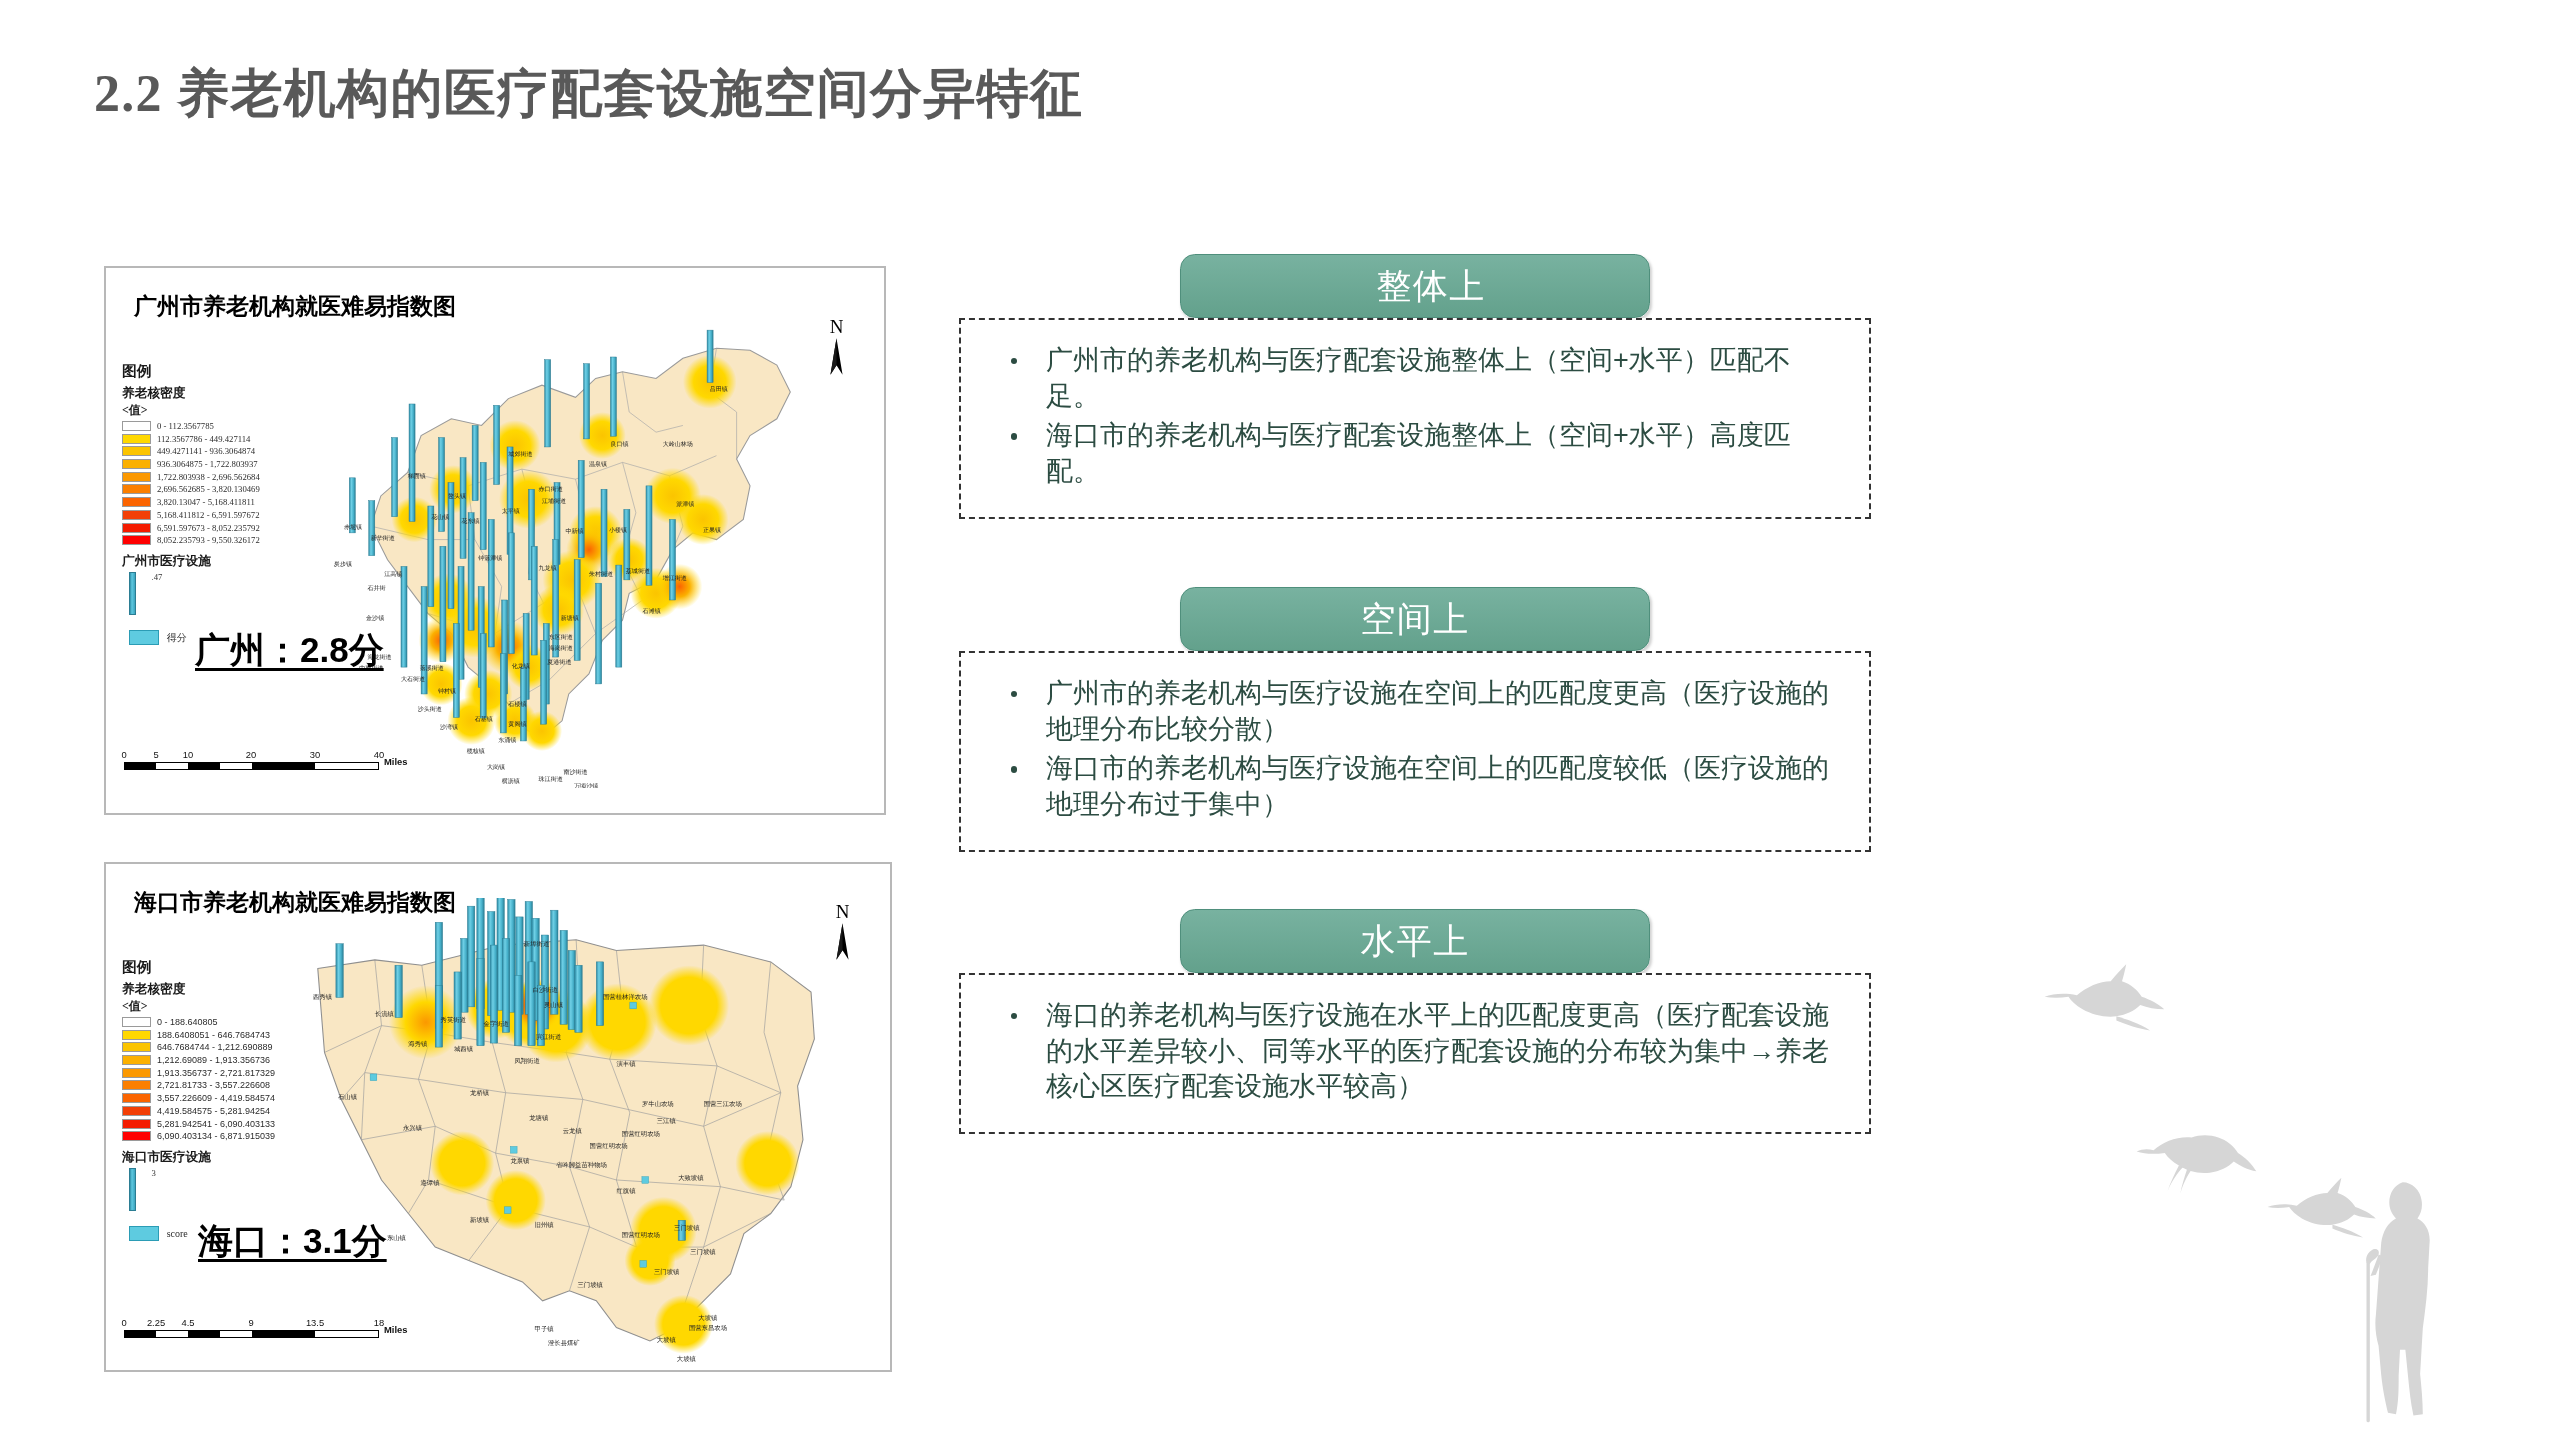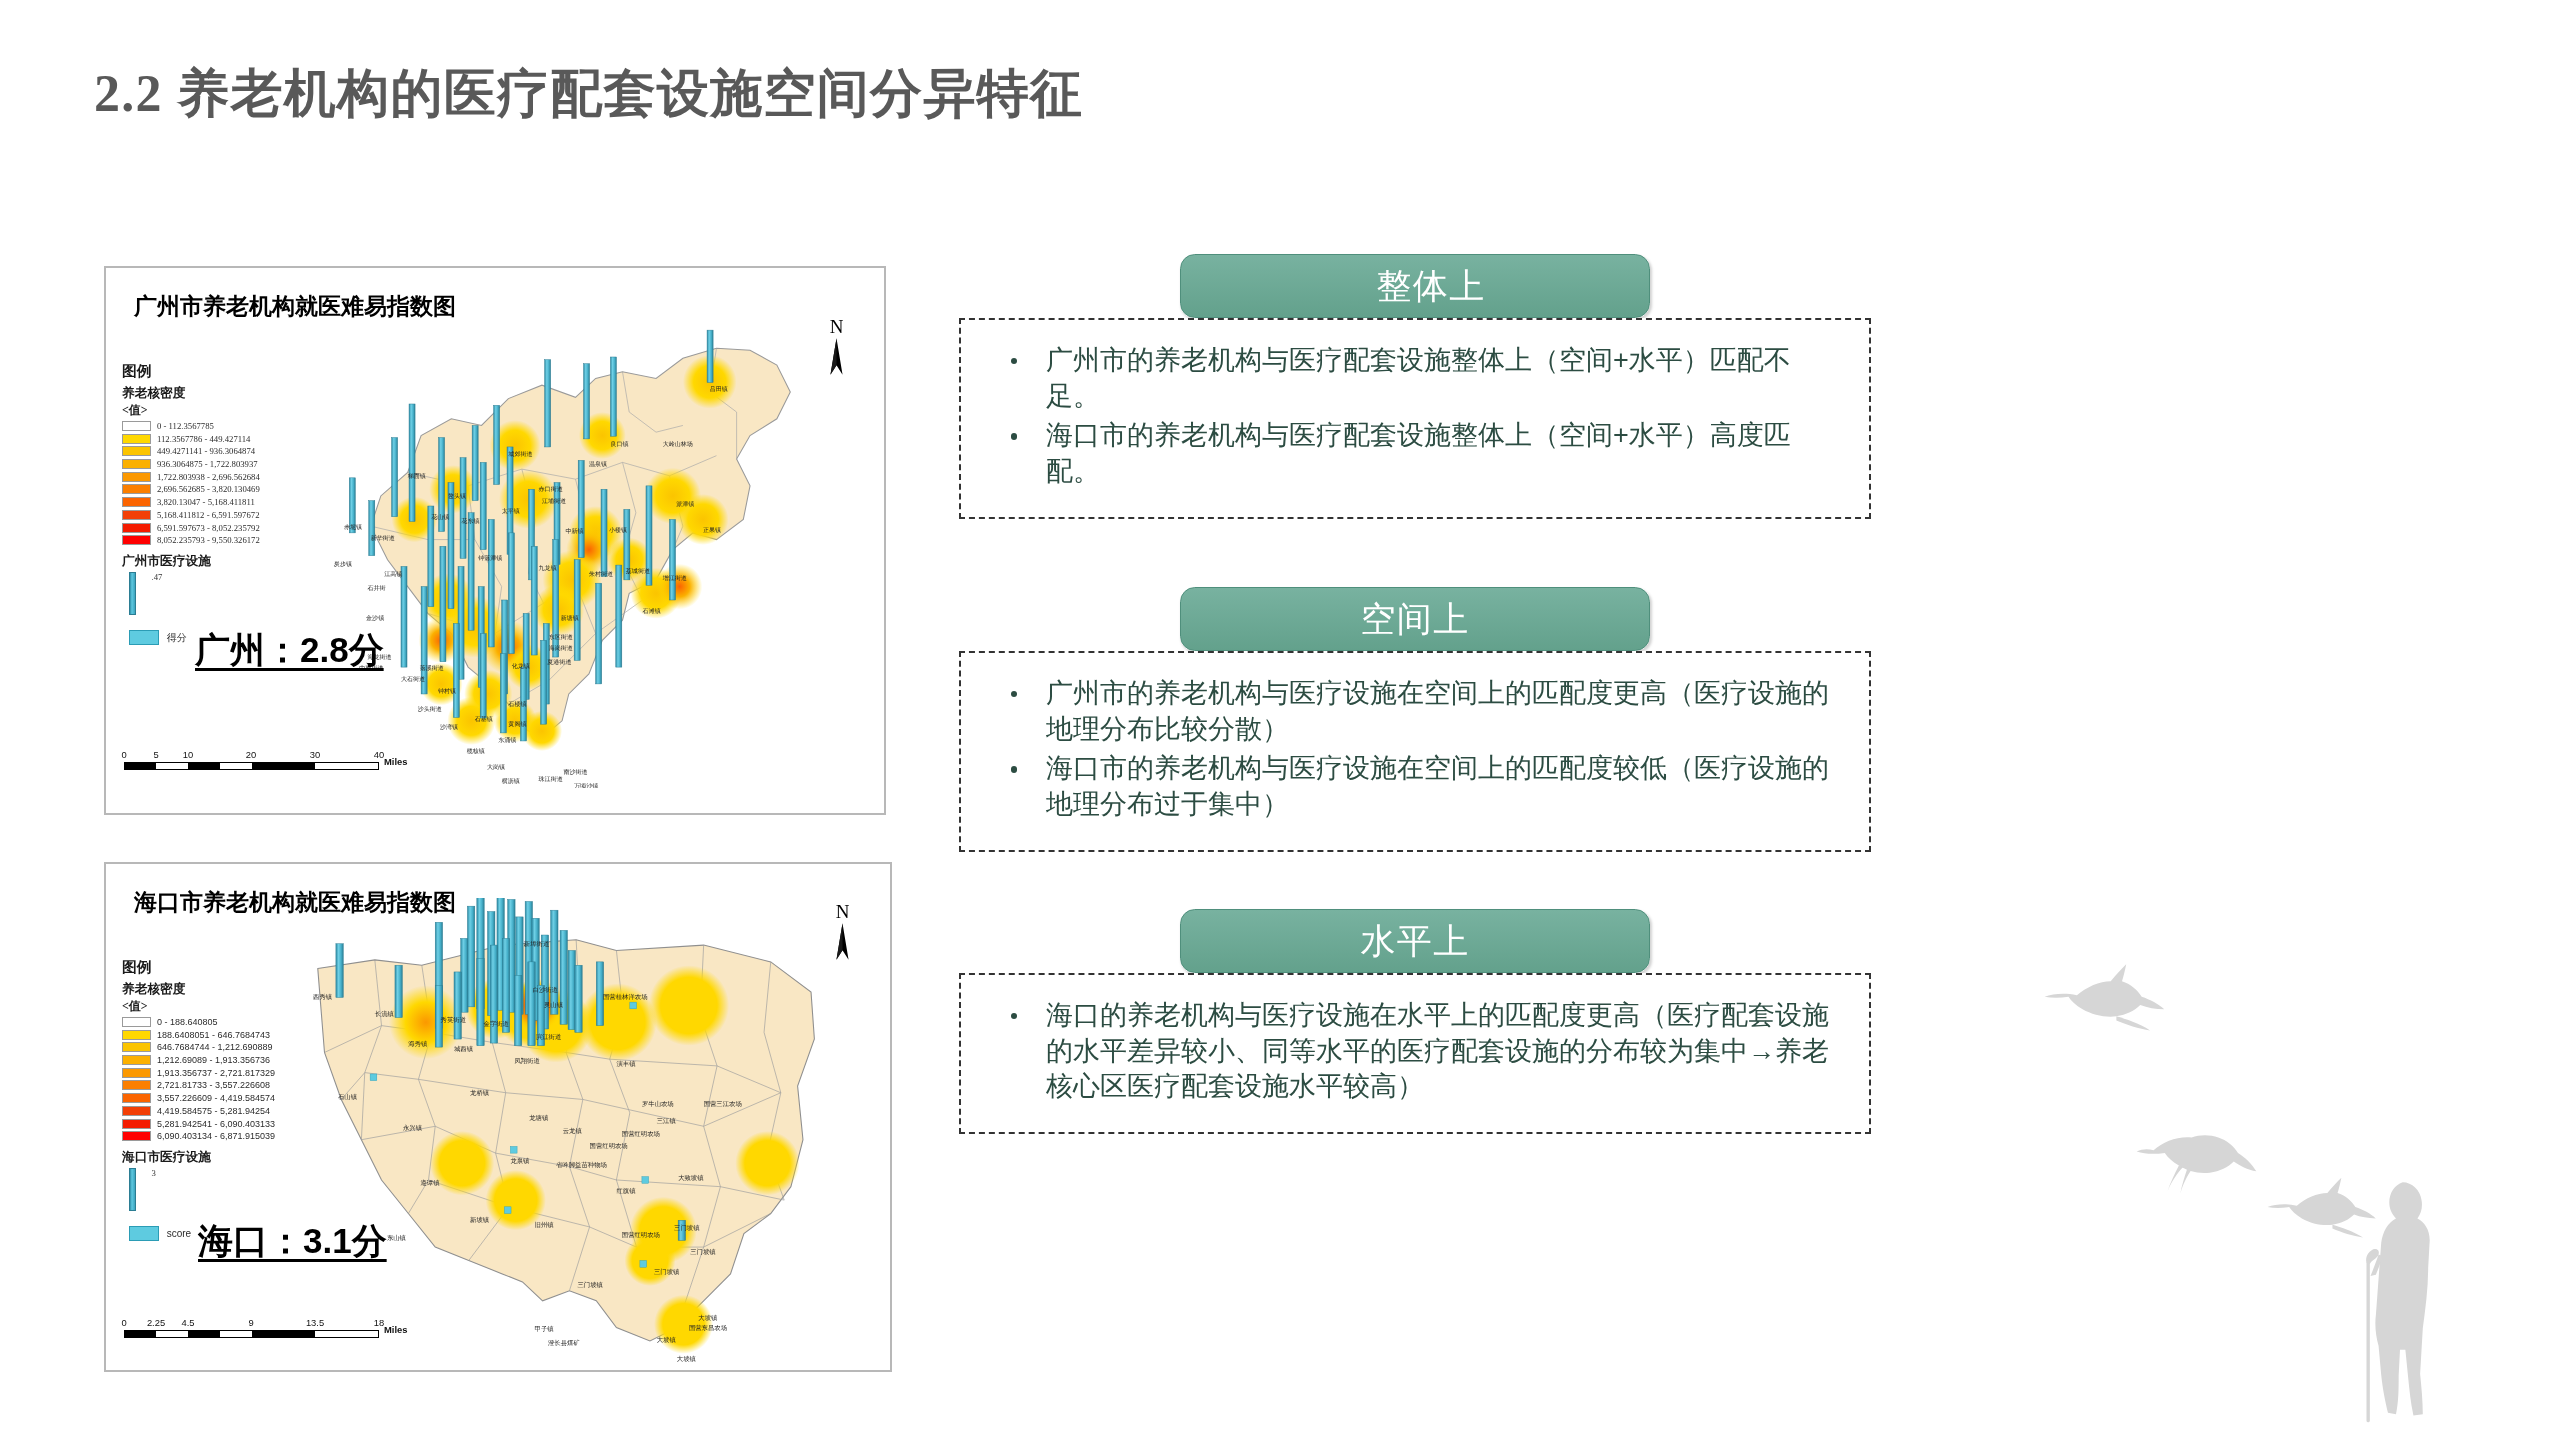--- a/index.html
+++ b/index.html
@@ -44,21 +44,21 @@
   .facility-head{ font-size:12.7px; font-weight:700; color:#1a1a1a; margin-top:4.7px; margin-bottom:2.7px;
                   font-family:"Liberation Serif","DejaVu Serif",serif;}
   .bar-sample{ display:flex; align-items:flex-start; height:47px; }
   .bar-glyph{ width:7.4px; height:43px; background:linear-gradient(90deg,#2e8fa8 0%,#5ec8e0 40%,#3ba3bd 100%);
               border:0.7px solid #2b7d93; margin-left:6.7px; }
   .bar-val{ font-size:8.7px; color:#333; margin-left:15.4px;
             font-family:"Liberation Serif","DejaVu Serif",serif;}
   .score-row{ display:flex; align-items:center; margin-top:10.7px; }
   .score-swatch{ width:30px; height:15.4px; background:#5ecbe0; border:0.7px solid #2b9cb5; margin-left:6.7px;}
   .score-label{ font-size:10px; color:#2b2b2b; margin-left:8px;
-                font-family:Liberation Sans, sans-serif;}
+                font-family:Liberation Serif, serif;}
 
   
   .city-score{
     position:absolute; font-size:35px; font-weight:700; color:#000;
     text-decoration:underline; text-underline-offset:6px; white-space:nowrap;
     font-family:"Liberation Sans","DejaVu Sans",sans-serif;
   }
   #score-gz{ left:195px; top:627px;text-align:right; }
   #score-hk{ left:198px; top:1218px; }
 

